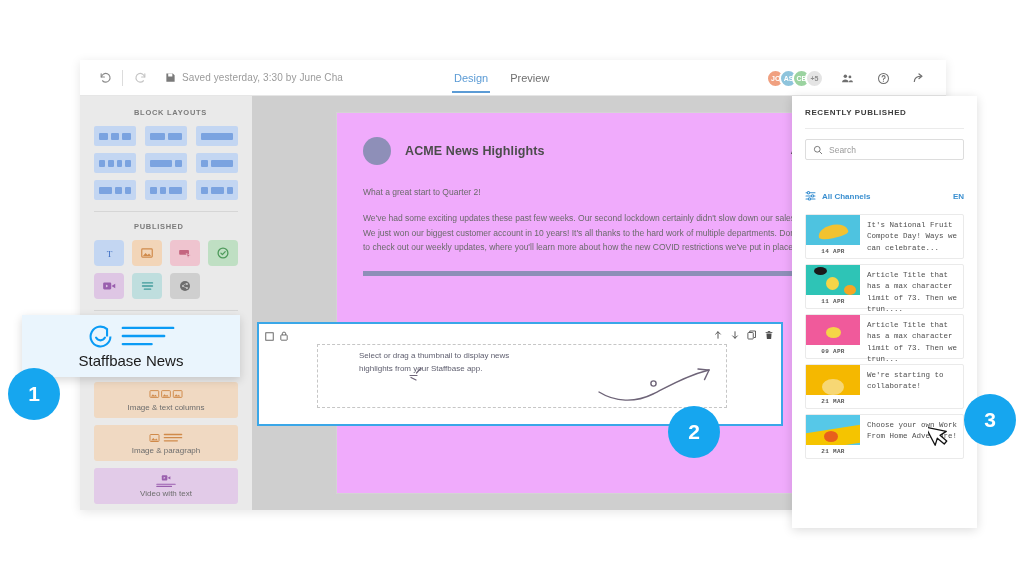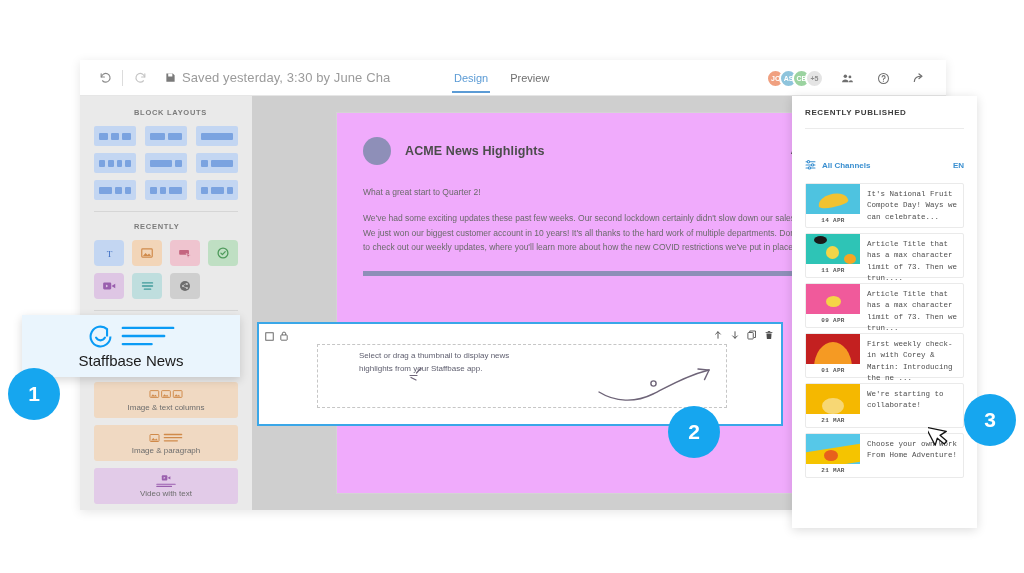--- a/index.html
+++ b/index.html
@@ -26,21 +26,21 @@
     background: #ffffff; border-bottom: 1px solid #e6e6e6;
     display: flex; align-items: center;
   }
   .tb-icon {
     width: 26px; height: 26px; display: flex; align-items: center; justify-content: center;
     color: #8a8a8a; font-size: 14px;
   }
   .tb-icon svg { display: block; }
   .tb-sep { width: 1px; height: 16px; background: #dcdcdc; margin: 0 4px; }
   .tb-save-wrap { display: flex; align-items: center; gap: 5px; margin-left: 10px; }
-  .tb-saved-text { font-size: 13px; color: #9b9b9b; letter-spacing: .1px; }
+  .tb-saved-text { font-size: 10px; color: #9b9b9b; letter-spacing: .1px; }
 
   .tb-tabs { position: absolute; left: 374px; top: 0; height: 36px; display: flex; align-items: center; gap: 22px; }
   .tb-tab { font-size: 11px; color: #6f6f6f; height: 36px; display: flex; align-items: center; position: relative; }
   .tb-tab.active { color: #5b9bd5; }
   .tb-tab.active::after {
     content: ""; position: absolute; left: -2px; right: -2px; bottom: 3px; height: 2px; background: #5b9bd5;
   }
 
   .tb-right { position: absolute; right: 14px; top: 0; height: 36px; display: flex; align-items: center; gap: 10px; }
   .avatars { display: flex; align-items: center; }
@@ -272,21 +272,21 @@
         </div>
         <div class="layout-cell">
           <span class="lc-bar" style="flex:1"></span>
             <span class="lc-bar" style="flex:2"></span>
             <span class="lc-bar" style="flex:1"></span>
         </div>
       </div>
 
       <div class="sec-divider"></div>
 
-      <div class="sec-title">RECENTLY</div>
+      <div class="sec-title">PUBLISHED</div>
       <div class="elements-grid">
         <div class="el-tile" style="background:#c3d6f2">
           <svg width="13" height="13" viewBox="0 0 24 24" fill="#3f6fc4">
               <text x="12" y="18" font-size="17" font-family="Liberation Serif, serif" text-anchor="middle">T</text>
             </svg>
         </div>
         <div class="el-tile" style="background:#f2d5b8">
           <svg width="14" height="14" viewBox="0 0 24 24" fill="none" stroke="#d08a4a" stroke-width="2">
             <rect x="3" y="5" width="18" height="14" rx="1.5"></rect>
               <path d="M5 17l4.5-5 3.5 3.6 2.5-2.6 3.5 4" fill="#d08a4a" stroke="none"></path>
@@ -472,20 +472,29 @@
       <path d="M2 26c16 10 36 11 54 2 16-8 32-18 56-24"></path>
       <path d="M101 3l11 1.2-4.5 9.4"></path>
       <circle cx="56.5" cy="17.5" r="2.6"></circle>
     </svg>
   </div>
 
   <div class="right-panel">
     <div class="rp-title">RECENTLY PUBLISHED</div>
     <div class="rp-divider"></div>
 
+    <div class="rp-search">
+      <span>
+        <svg width="10" height="10" viewBox="0 0 16 16" fill="none" stroke="#7d7d7d" stroke-width="1.6">
+          <circle cx="6.8" cy="6.8" r="4.6"></circle>
+            <path d="M10.3 10.3L14 14" stroke-linecap="round"></path>
+        </svg>
+      </span>
+      <span class="rp-search-text">Search</span>
+    </div>
 
     <div class="rp-filter">
       <span>
         <svg width="11" height="11" viewBox="0 0 16 16" fill="none" stroke="#3a8fd0" stroke-width="1.5" stroke-linecap="round">
           <path d="M1.5 4h13"></path>
             <path d="M1.5 8.6h13"></path>
             <path d="M1.5 13h13"></path>
           <circle cx="5" cy="4" r="1.7" fill="#fff"></circle>
             <circle cx="11" cy="8.6" r="1.7" fill="#fff"></circle>
             <circle cx="6.5" cy="13" r="1.7" fill="#fff"></circle>
@@ -522,29 +531,20 @@
       <div class="news-item">
         <div class="ni-thumb-wrap">
           <div class="ni-thumb" style="background:#f05a9b">
             <div class="fruit" style="left:20px;top:12px;width:15px;height:11px;background:#f5d547;"></div>
           </div>
           <div class="ni-date">09 APR</div>
         </div>
         <div class="ni-text">Article Title that has a max character limit of 73. Then we trun...</div>
       </div>
 
-      <div class="news-item">
-        <div class="ni-thumb-wrap">
-          <div class="ni-thumb" style="background:#c32020">
-            <div class="fruit" style="left:8px;top:8px;width:38px;height:26px;background:#f59a23;border-radius:50% 50% 0 0/100% 100% 0 0;"></div>
-          </div>
-          <div class="ni-date">01 APR</div>
-        </div>
-        <div class="ni-text">First weekly check-in with Corey &amp; Martin: Introducing the ne ...</div>
-      </div>
 
       <div class="news-item">
         <div class="ni-thumb-wrap">
           <div class="ni-thumb" style="background:#f5b800">
             <div class="fruit" style="left:16px;top:14px;width:22px;height:16px;background:#f7d774;border-radius:50%;"></div>
           </div>
           <div class="ni-date">21 MAR</div>
         </div>
         <div class="ni-text">We're starting to collaborate!</div>
       </div>

